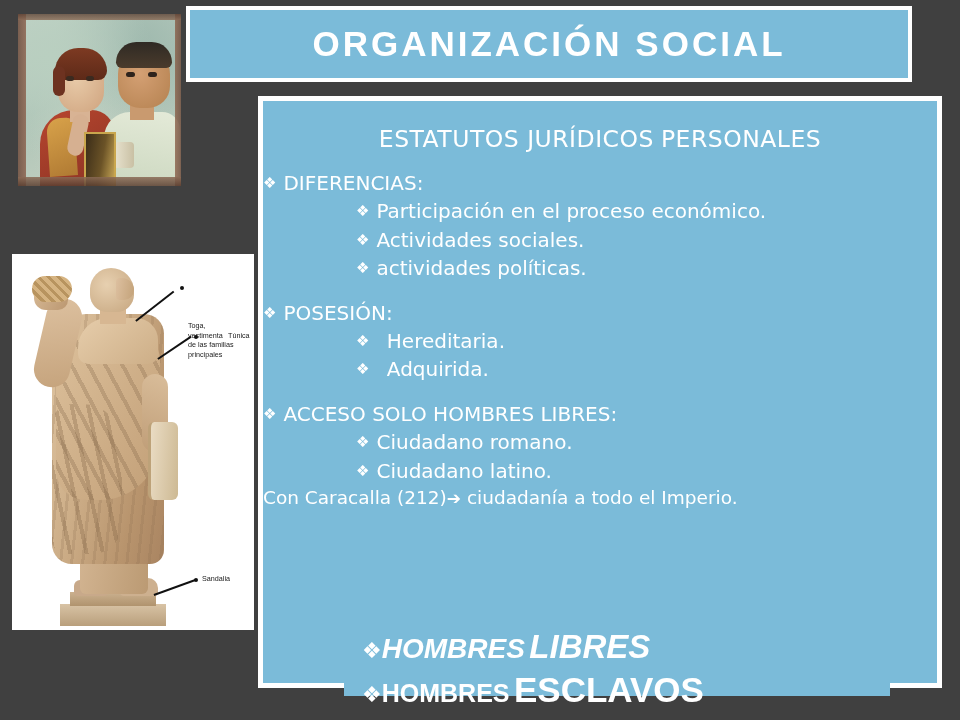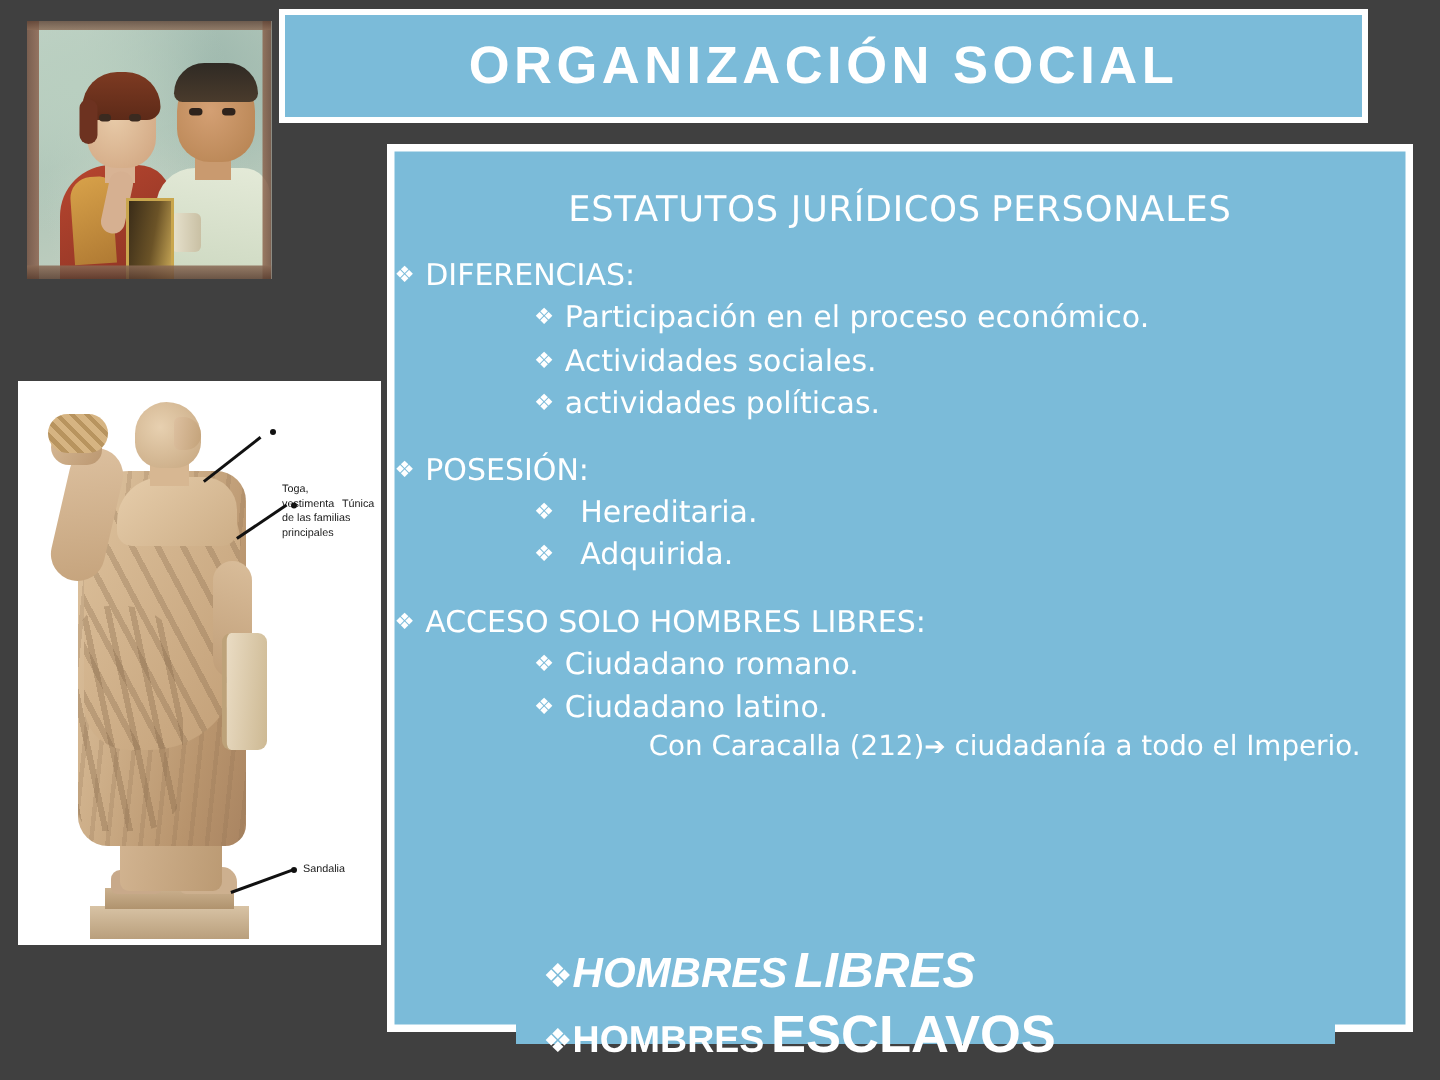--- a/index.html
+++ b/index.html
@@ -76,21 +76,21 @@
   }
   .bullet {
     display: inline-block;
     font-size: 15px;
     vertical-align: 2px;
     margin-right: 7px;
   }
   .bullet.wide { margin-right: 11px; }
   .caracalla {
     font-size: 18.5px;
-    text-align: right;
+    text-align: left;
     padding-right: 30px;
     margin-top: 2px;
     white-space: nowrap;
   }
   .caracalla .arrow {
     font-family: "DejaVu Sans", sans-serif;
     font-weight: bold;
     font-size: 17px;
   }
 

